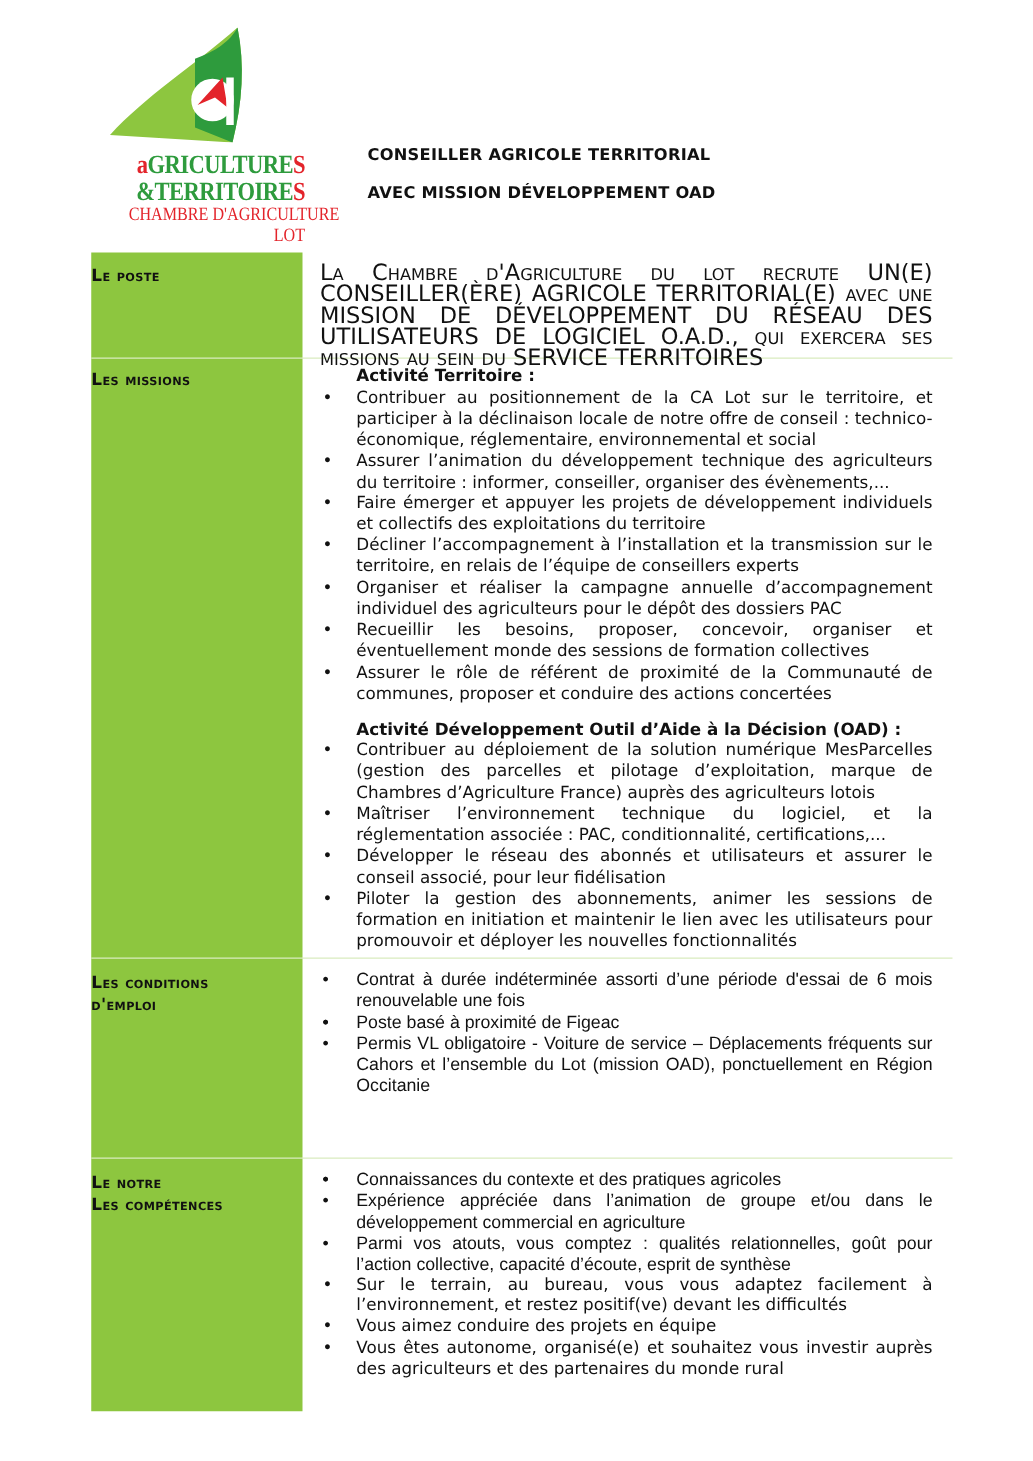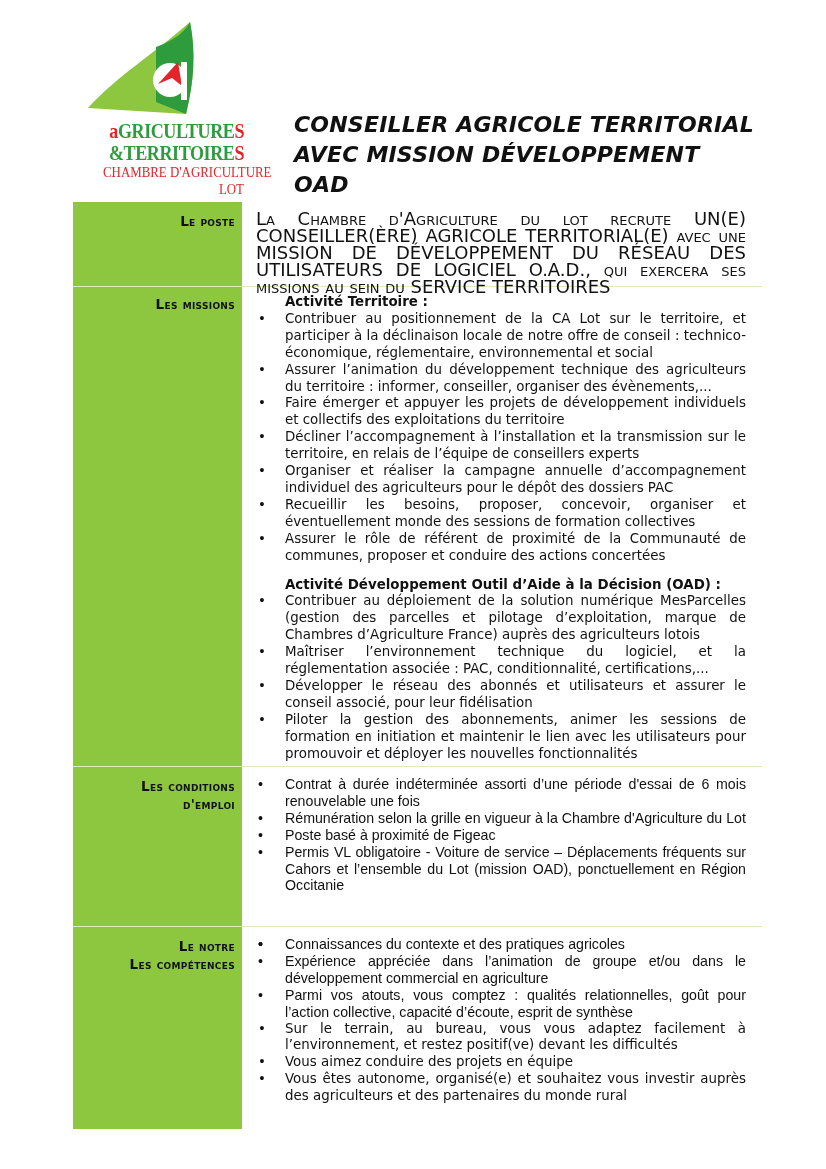--- a/index.html
+++ b/index.html
@@ -8,25 +8,25 @@
   .logo { position:absolute; left:74px; top:18px; width:170px; height:184px; }
   .logo svg { position:absolute; left:12px; top:4px; }
   .logo-text { position:absolute; left:6px; top:102px; width:164px; text-align:right;
                font-family:Liberation Serif, serif; font-stretch:condensed; }
   .lt1, .lt2 { font-size:21px; line-height:22px; font-weight:bold; letter-spacing:-0.5px; color:#2e9b3d; transform:scaleX(0.86); transform-origin:right; white-space:nowrap; }
   .lt1 .r, .lt2 .r { color:#e3242b; }
   .lt3 { font-size:15px; line-height:17px; color:#e3242b; transform:scaleX(0.86); transform-origin:right; white-space:nowrap; }
   .lt4 { font-size:15px; line-height:16px; color:#e3242b; transform:scaleX(0.86); transform-origin:right; }
 
   .title { position:absolute; left:294px; top:110px; width:460px; font-weight:bold;
-           font-size:22px; line-height:30px; letter-spacing:0.2px;font-style:italic; }
+           font-size:13px; line-height:30px; letter-spacing:0.2px; }
   .greenbar { position:absolute; left:73px; top:202px; width:169px; height:927px; background:#8dc63f; }
   .divider { position:absolute; left:73px; width:689px; height:1px; background:#d9ecbf; }
 
-  .label { position:absolute; left:73px; width:162px; text-align:right; font-weight:bold;
+  .label { position:absolute; left:73px; width:162px; font-weight:bold;
            font-size:13.5px; line-height:18px; font-variant:small-caps; letter-spacing:0.3px; color:#111; }
   .content { position:absolute; left:256px; width:490px; font-size:13.4px; line-height:16.9px; }
   .poste { font-variant:small-caps; text-align:justify; font-size:18px; line-height:16.9px; }
   .poste .up { text-transform:uppercase; font-variant:normal; }
   .sub { font-weight:bold; padding-left:29px; }
   ul { list-style:none; margin:0; padding:0; }
   li { position:relative; padding-left:29px; text-align:justify; text-align-last:left; }
   li .bul { position:absolute; left:2px; top:0; }
   .narrow li { font-family:"Liberation Sans", sans-serif; font-size:14.2px; line-height:16.9px; }
   .gap { height:12px; }
@@ -87,21 +87,21 @@
   </ul>
 </div>
 
 <div class="label" style="top:777px">
   <div>Les conditions</div>
   <div>d'emploi</div>
 </div>
 <div class="content narrow" style="top:776px">
   <ul>
     <li><span class="bul">•</span><span>Contrat à durée indéterminée assorti d’une période d'essai de 6 mois renouvelable une fois</span></li>
-    <li><span class="bul">•</span><span>Rémunération selon la grille en vigueur à la Chambre d'Agriculture du Lot</span></li>
+    <li><span class="bul">•</span></li>
     <li><span class="bul">•</span><span>Poste basé à proximité de Figeac</span></li>
     <li><span class="bul">•</span><span>Permis VL obligatoire - Voiture de service – Déplacements fréquents sur Cahors et l’ensemble du Lot (mission OAD), ponctuellement en Région Occitanie</span></li>
   </ul>
 </div>
 
 <div class="label" style="top:937px">
   <div>Le notre</div>
   <div>Les compétences</div>
 </div>
 <div class="content" style="top:936px">

